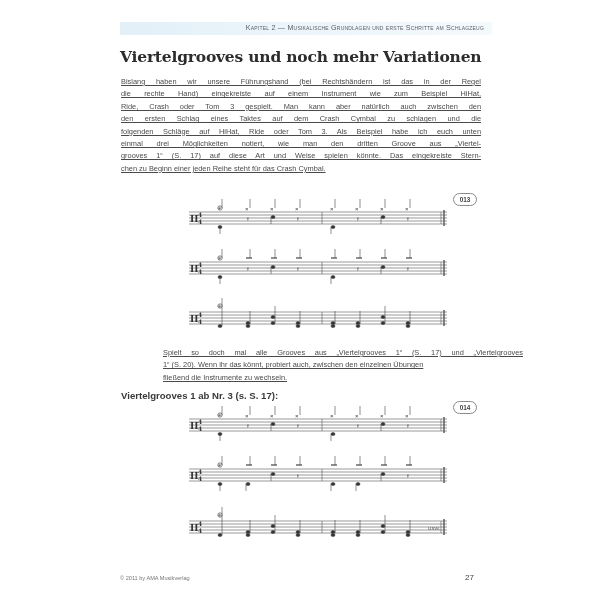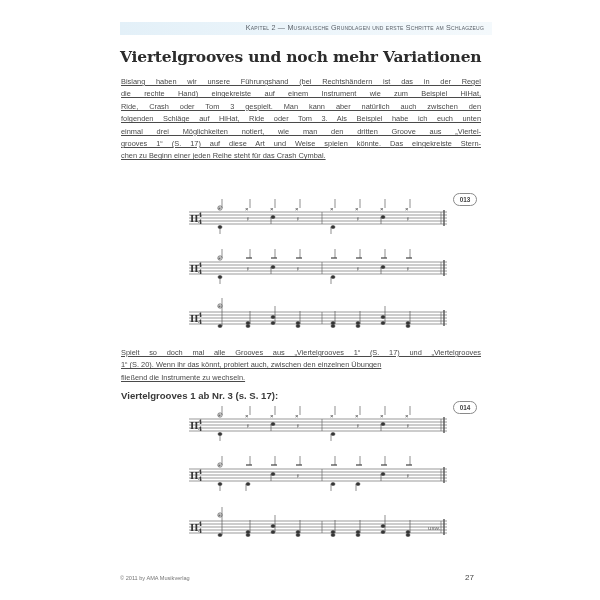--- a/index.html
+++ b/index.html
@@ -4,21 +4,21 @@
 <style>
   html, body { margin: 0; padding: 0; background: #ffffff; }
   body { width: 600px; height: 600px; position: relative; overflow: hidden; font-family: "Liberation Sans", sans-serif; color: #3a3a3a; }
   .header-band { position: absolute; left: 120px; top: 22px; width: 372px; height: 13px; background: linear-gradient(90deg, #e3f0f8 0%, #eef6fb 60%, #f4f9fc 100%); }
   .header-text { position: absolute; right: 8px; top: 1px; font-size: 7.2px; letter-spacing: 0.2px; color: #5a6068; font-variant: small-caps; white-space: nowrap; text-align: center; }
   .title { position: absolute; left: 120px; top: 47px; font-family: "DejaVu Serif", serif; font-weight: bold; font-size: 15.5px; color: #2c2c2c; white-space: nowrap; letter-spacing: -0.2px; }
   .para { position: absolute; left: 121px; width: 360px; font-size: 7.4px; line-height: 12.4px; color: #4a4a4a; text-align: justify; }
   .para .ln { display: block; white-space: nowrap; text-align-last: justify; text-align: justify; text-decoration: underline; }
   .para .ln.last { text-align-last: left; }
   .para1 { top: 76px; }
-  .para2 { top: 347px; }
+  .para2 { top: 347px; margin-left: 42px; }
   .subhead { position: absolute; left: 121px; top: 390px; font-size: 9.6px; font-weight: bold; color: #3a3a3a; white-space: nowrap; }
   .badge { position: absolute; width: 22px; height: 11px; border: 1px solid #8a8a8a; border-radius: 7px; font-size: 6.4px; font-weight: bold; color: #444; text-align: center; line-height: 11px; background: #fff; }
   .staff { position: absolute; left: 189px; width: 260px; height: 30px; }
   .staff svg { display: block; }
   .footer-left { position: absolute; left: 120px; top: 575px; font-size: 5.6px; color: #777; white-space: nowrap; }
   .footer-right { position: absolute; left: 465px; top: 573px; font-size: 8px; color: #444; }
   .usw { position: absolute; left: 428px; top: 524px; font-size: 6.2px; color: #666; }
 </style>
 </head>
 <body>
@@ -26,20 +26,21 @@
 <div class="header-band">
   <span class="header-text">Kapitel 2 — Musikalische Grundlagen und erste Schritte am Schlagzeug</span>
 </div>
 
 <div class="title">Viertelgrooves und noch mehr Variationen</div>
 
 <div class="para para1">
   <span class="ln">Bislang haben wir unsere Führungshand (bei Rechtshändern ist das in der Regel</span>
   <span class="ln">die rechte Hand) eingekreiste auf einem Instrument wie zum Beispiel HiHat,</span>
   <span class="ln">Ride, Crash oder Tom 3 gespielt. Man kann aber natürlich auch zwischen den</span>
+  <span class="ln">den ersten Schlag eines Taktes auf dem Crash Cymbal zu schlagen und die</span>
   <span class="ln">folgenden Schläge auf HiHat, Ride oder Tom 3. Als Beispiel habe ich euch unten</span>
   <span class="ln">einmal drei Möglichkeiten notiert, wie man den dritten Groove aus „Viertel-</span>
   <span class="ln">grooves 1“ (S. 17) auf diese Art und Weise spielen könnte. Das eingekreiste Stern-</span>
   <span class="ln last">chen zu Beginn einer jeden Reihe steht für das Crash Cymbal.</span>
 </div>
 
 <div class="badge" style="left:453px; top:193px;">013</div>
 
 <div class="staff" style="top:198px;">
   <svg width="262" height="44" viewBox="0 0 262 44">

